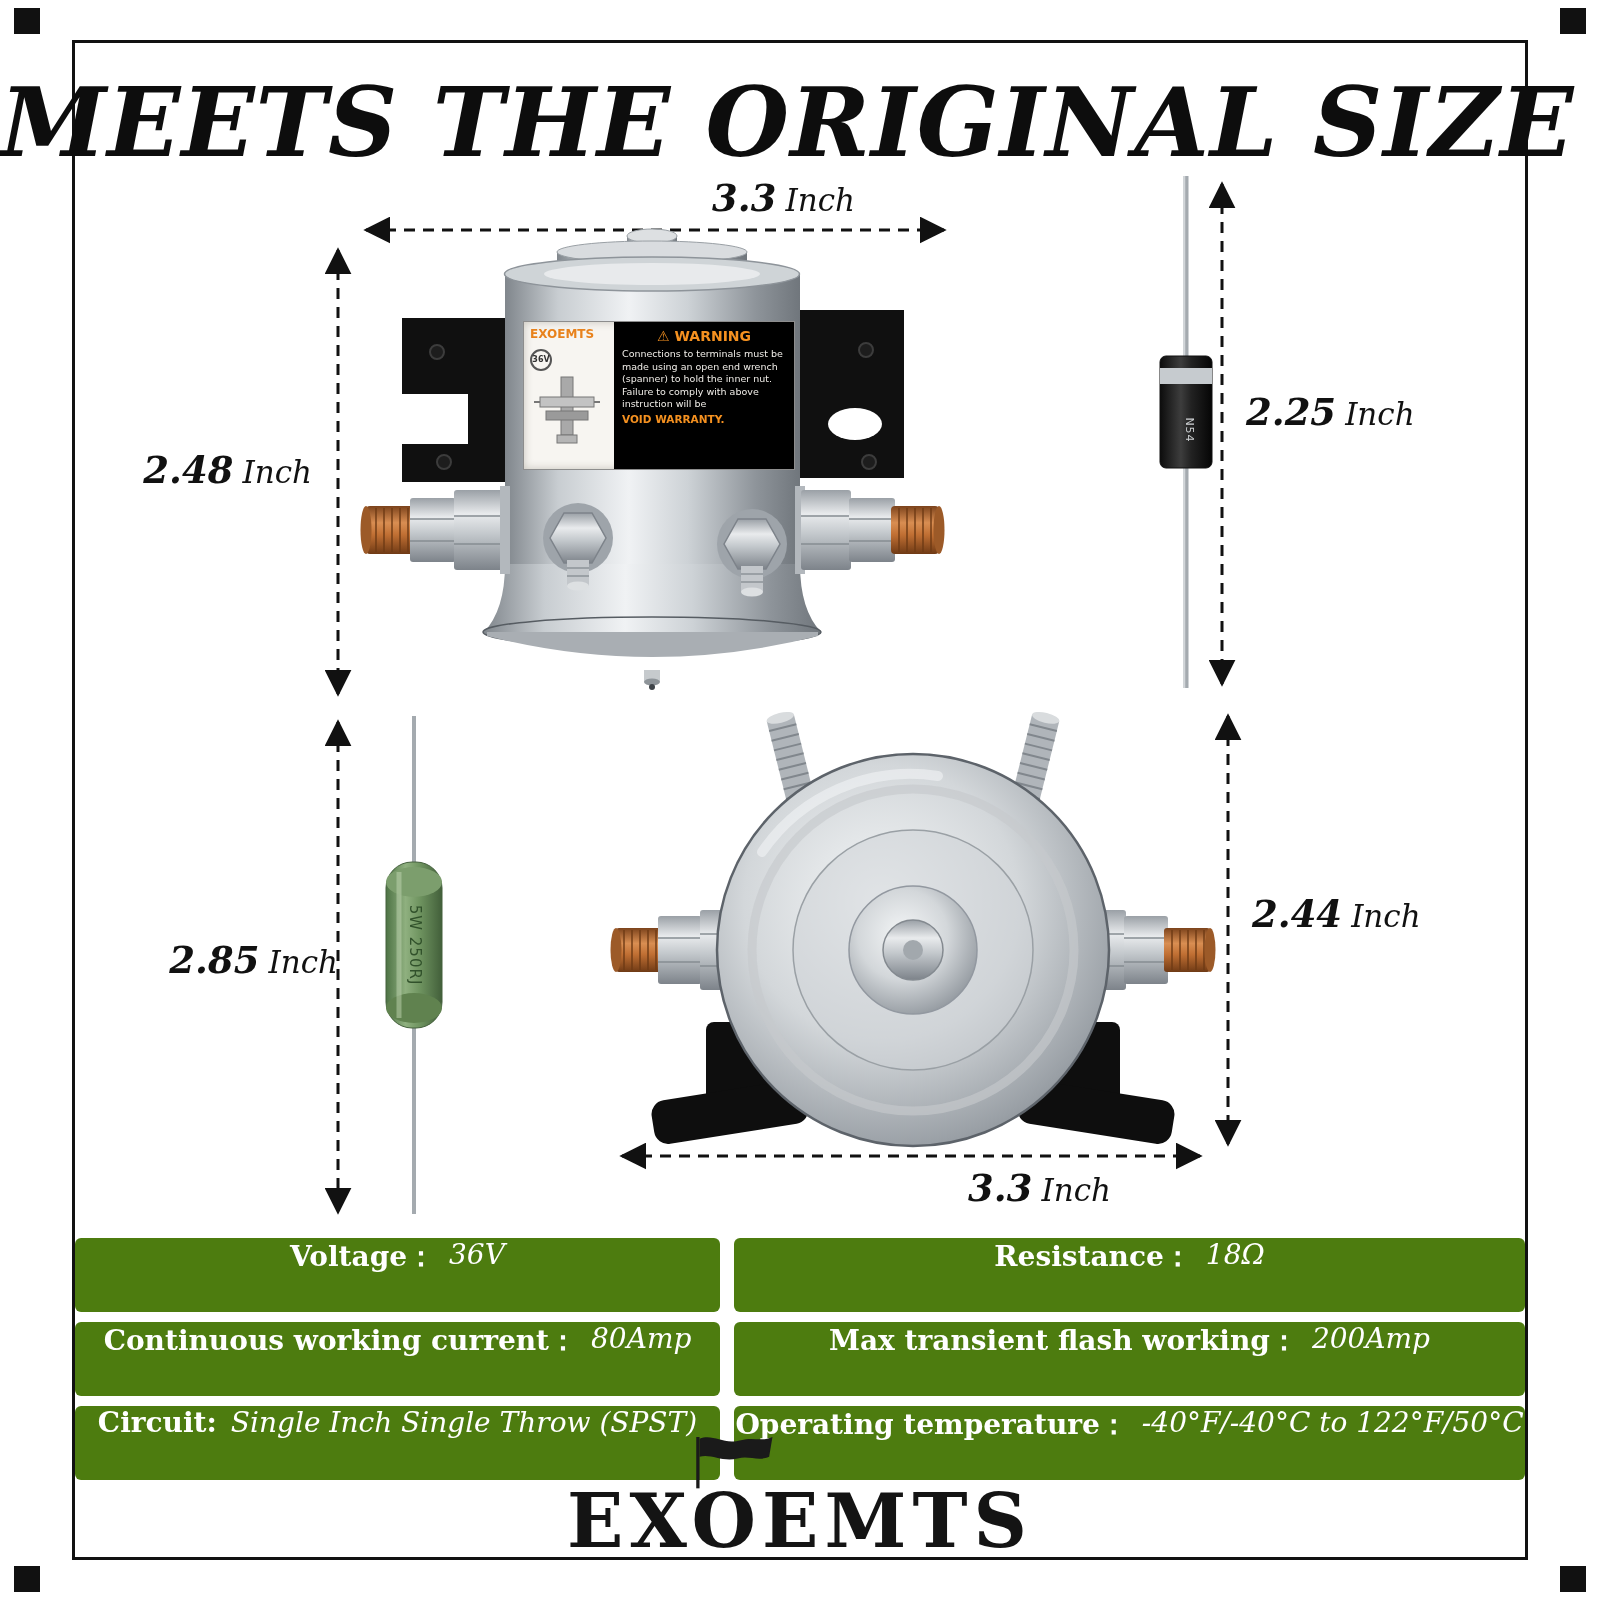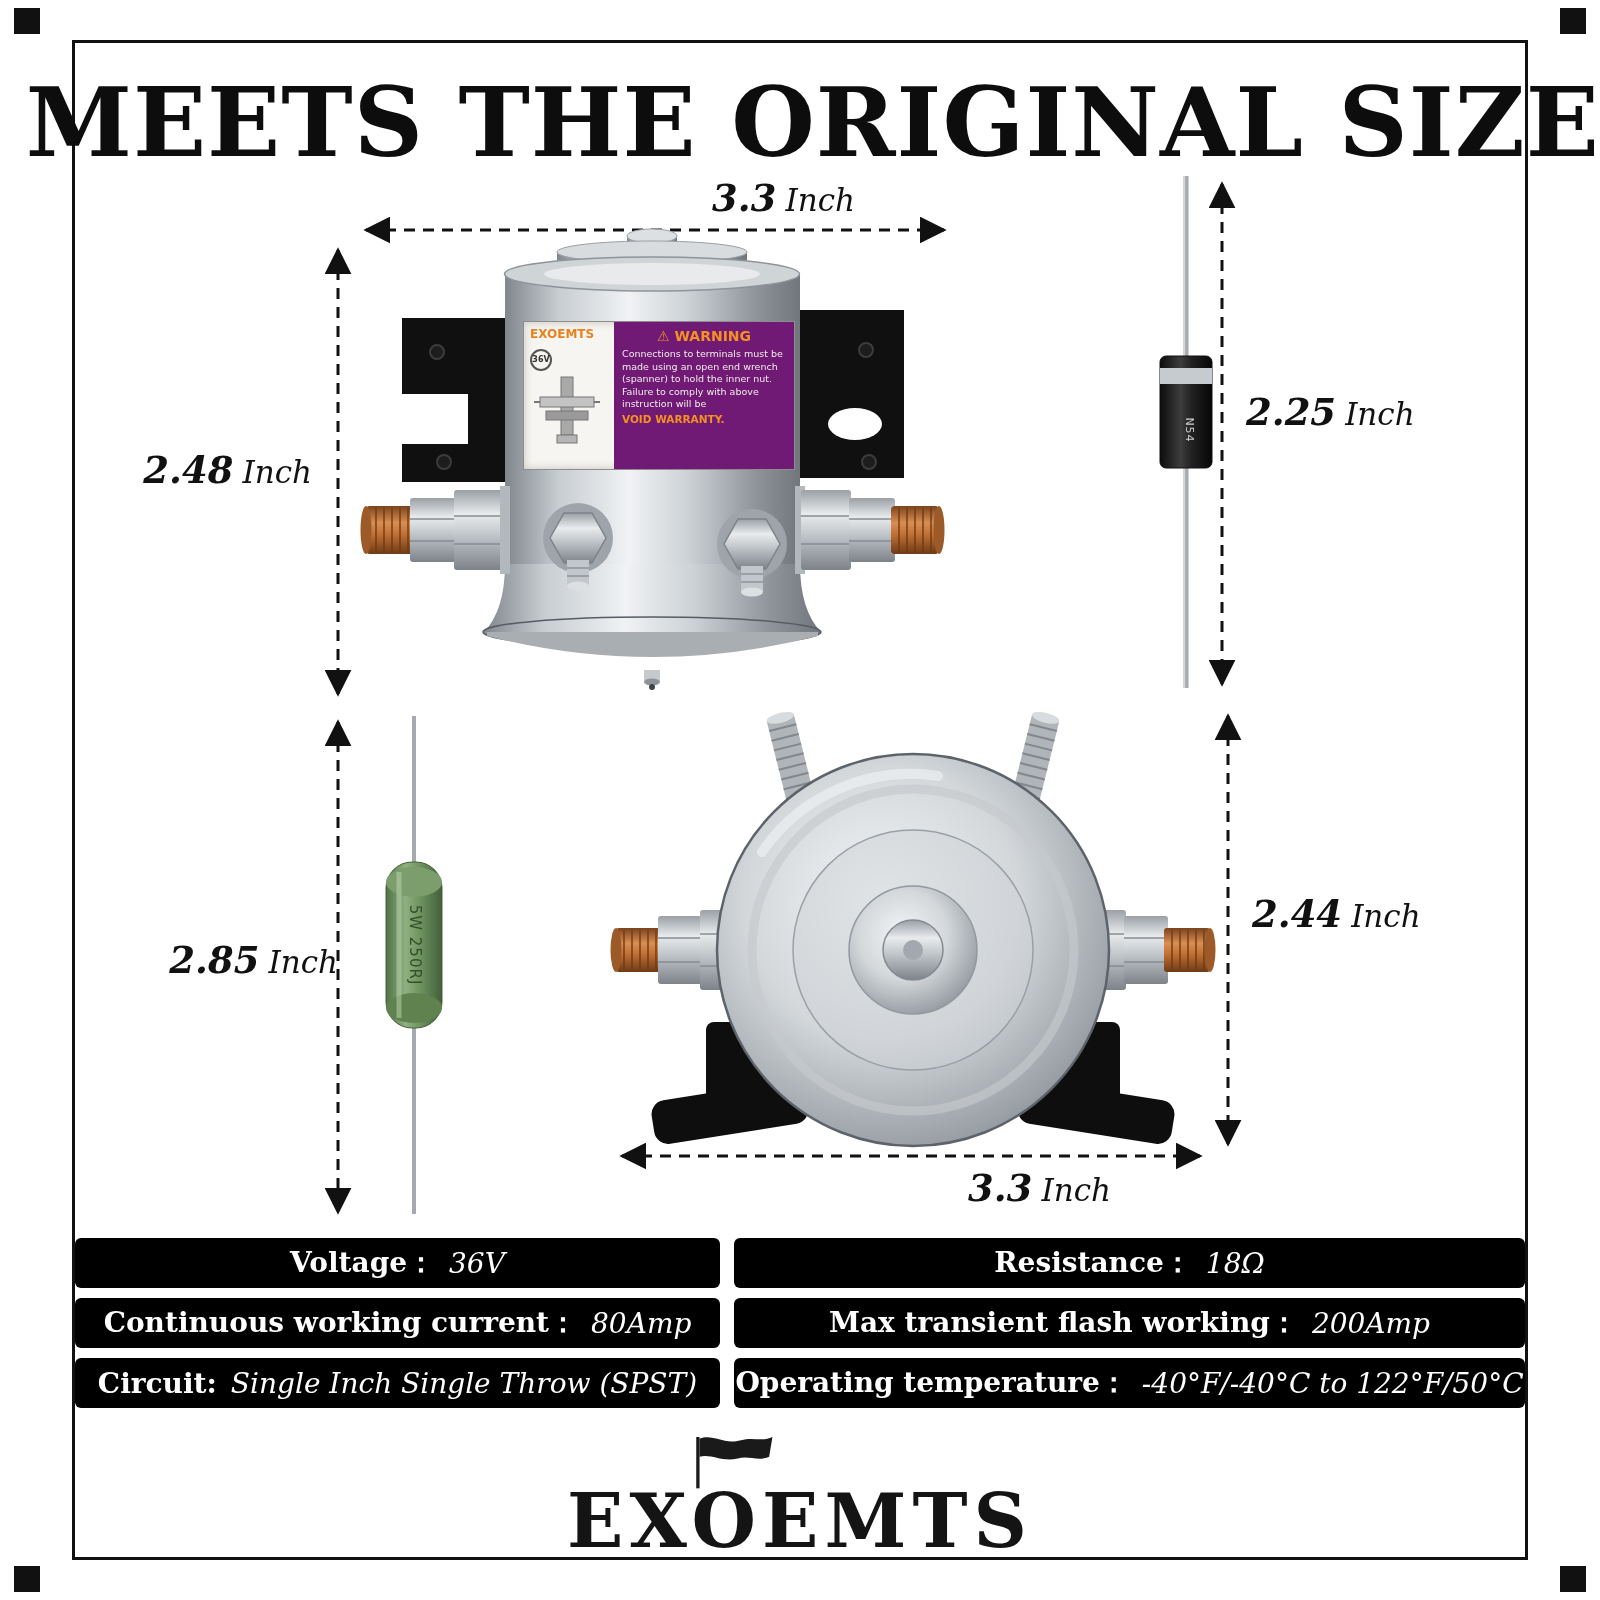--- a/index.html
+++ b/index.html
@@ -2,47 +2,47 @@
 <html><head>
 <meta charset="utf-8">
 <style>
   html,body{margin:0;padding:0;background:#ffffff;}
   #canvas{position:relative;width:1600px;height:1600px;background:#ffffff;overflow:hidden;
           font-family:"DejaVu Serif",serif;color:#111;}
   .corner{position:absolute;width:26px;height:26px;background:#111;}
   .c-tl{left:14px;top:8px}.c-tr{right:14px;top:8px}.c-bl{left:14px;bottom:8px}.c-br{right:14px;bottom:8px}
   .frame{position:absolute;left:72px;top:40px;right:72px;bottom:40px;border:3px solid #111;z-index:1;}
   #art{position:absolute;left:0;top:0;z-index:2;}
-  .title{position:absolute;left:0;right:0;top:66px;text-align:right;z-index:3;
-         font-family:"DejaVu Serif",serif;font-weight:bold;
+  .title{position:absolute;left:0;right:0;top:66px;text-align:left;z-index:3;
+         font-family:"DejaVu Serif",serif;font-style:italic;font-weight:bold;
          font-size:96px;letter-spacing:1px;color:#0d0d0d;white-space:nowrap;}
   .dim{position:absolute;z-index:3;font-style:italic;color:#111;text-align:right;white-space:nowrap;}
   .dim .num{font-weight:bold;font-size:37px;}
   .dim .unit{font-size:31px;margin-left:9px;}
   .dim-l{text-align:left;}
   
   .w-label{position:absolute;left:523px;top:321px;width:272px;height:149px;z-index:3;
            display:flex;background:#f7f5f1;border:1px solid #8d8d8d;box-sizing:border-box;
            box-shadow:inset 0 0 8px rgba(60,50,30,.25);}
   .w-left{width:90px;box-sizing:border-box;padding:5px 3px 3px 6px;display:flex;flex-direction:column;}
   .w-brand{color:#e8821c;font-family:"DejaVu Sans",sans-serif;font-weight:bold;font-size:12px;letter-spacing:0px;}
   .w-badge{width:22px;height:22px;border:2px solid #555;border-radius:50%;box-sizing:border-box;
            font-family:"DejaVu Sans",sans-serif;font-weight:bold;font-size:8px;line-height:18px;
            text-align:center;color:#333;margin-top:8px;}
   .w-schem{margin-top:2px;}
-  .w-right{flex:1;background:#701a75;color:#f0ede8;box-sizing:border-box;padding:6px 8px 4px 8px;}
+  .w-right{flex:1;background:#000000;color:#f0ede8;box-sizing:border-box;padding:6px 8px 4px 8px;}
   .w-title{color:#f59120;font-family:"DejaVu Sans",sans-serif;font-weight:bold;font-size:14px;
            text-align:center;margin-bottom:4px;white-space:nowrap;}
   .w-title .w-tri{margin-right:5px;}
   .w-body{font-family:"DejaVu Sans",sans-serif;font-size:9.5px;line-height:1.32;}
   .w-void{color:#f59120;font-family:"DejaVu Sans",sans-serif;font-weight:bold;font-size:10.5px;margin-top:2px;}
   
   .spec-table{position:absolute;left:75px;top:1238px;width:1450px;z-index:3;
               display:grid;grid-template-columns:645px 791px;grid-column-gap:14px;grid-row-gap:10px;}
-  .spec-cell{height:50px;background:#000000;border-radius:6px;display:flex;align-items:center;
+  .spec-cell{height:74px;background:#4d7c0f;border-radius:6px;display:flex;
              justify-content:center;color:#ffffff;white-space:nowrap;overflow:hidden;}
   .spec-label{font-family:"DejaVu Serif",serif;font-weight:bold;font-size:28px;}
   .spec-value{font-family:"DejaVu Serif",serif;font-style:italic;font-size:28px;margin-left:14px;}
   
   .logo{position:absolute;left:0;right:0;top:1432px;z-index:3;display:flex;flex-direction:column;align-items:center;}
   .logo-flag{width:100px;height:58px;margin-left:-128px;margin-bottom:-6px;}
   .logo-text{font-family:"DejaVu Serif",serif;font-weight:bold;font-size:74px;letter-spacing:6px;
              color:#141414;line-height:1;}
 </style>
 </head>

